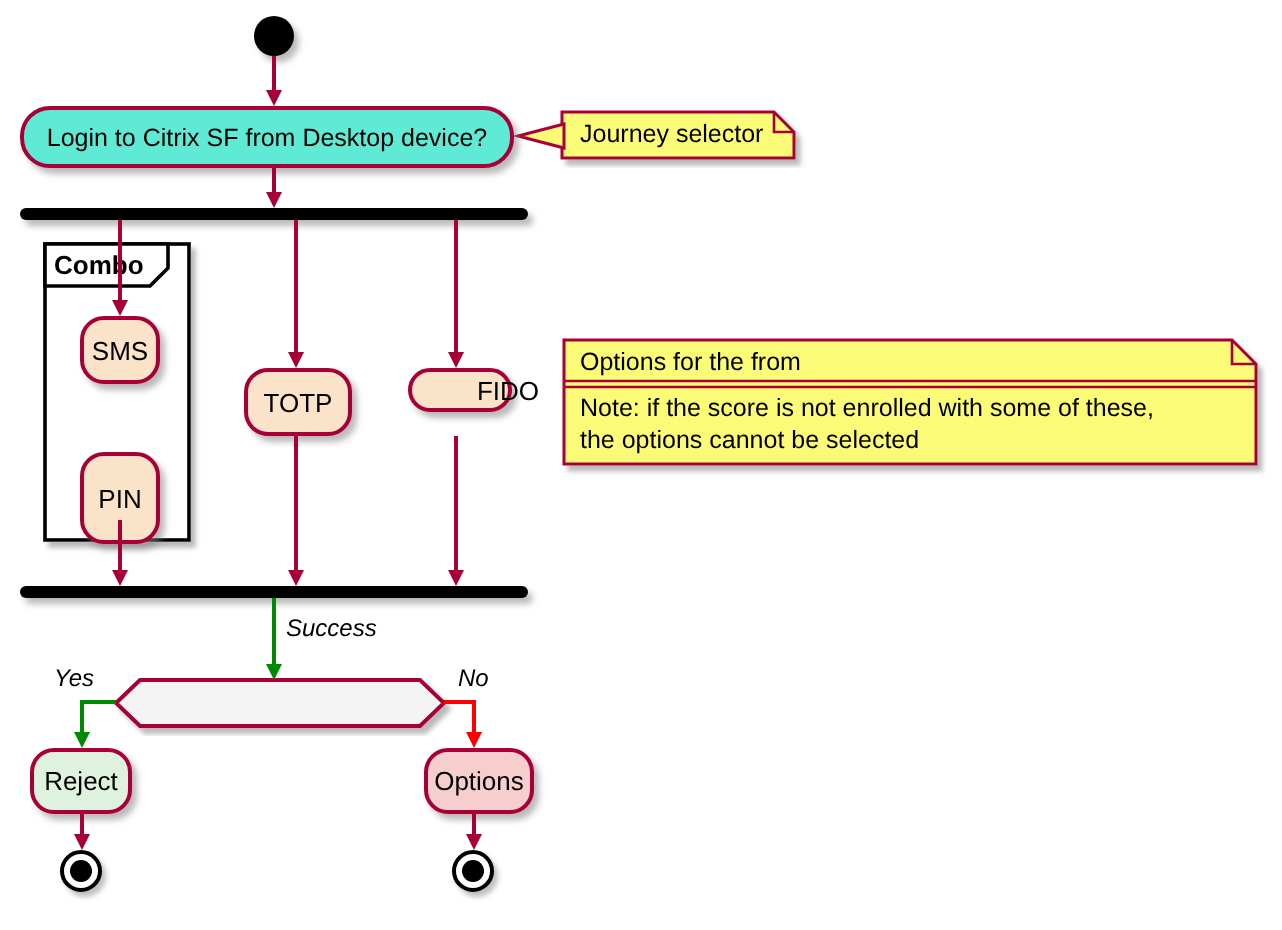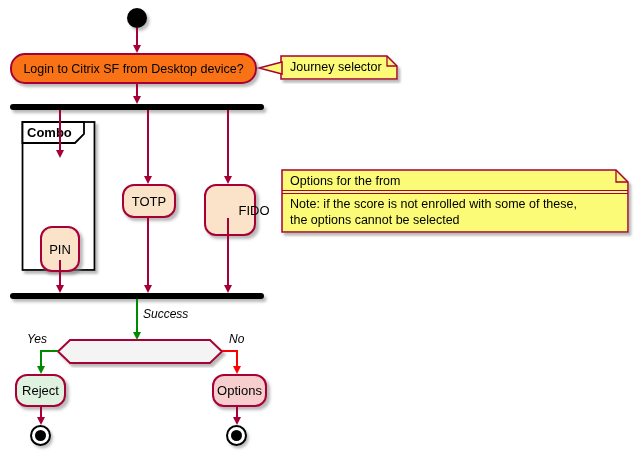--- a/index.html
+++ b/index.html
@@ -8,21 +8,21 @@
     font-family:"Liberation Sans",sans-serif;color:#000;overflow:hidden;
   }
   .layer{position:absolute;left:0;top:0;}
   .node{
     position:absolute;border:2px solid #A80036;border-radius:12px;
     display:flex;align-items:center;justify-content:center;
     font-size:13px;white-space:nowrap;
     box-shadow:2.5px 3px 3px rgba(130,130,130,.55);
     box-sizing:border-box;
   }
-  .login{background:#f97316;border-radius:15px;font-size:12.5px;justify-content:center;}
+  .login{background:#5eead4;border-radius:15px;font-size:12.5px;justify-content:center;}
   .mfa{background:#FAE3C9;}
   .allow{background:#DFF2DF;}
   .reject{background:#F6CECE;}
   .bar{
     position:absolute;height:6px;background:#000;border-radius:3px;
     box-shadow:2.5px 3px 3px rgba(130,130,130,.55);
   }
   .start{
     position:absolute;width:20px;height:20px;border-radius:50%;background:#000;
     box-shadow:2.5px 3px 3px rgba(130,130,130,.55);
@@ -102,24 +102,27 @@
 
   <div class="vl" style="left:59px;top:110px;height:40px;"></div>
   <div class="head" style="left:55.5px;top:150px;"></div>
 
   <div class="vl" style="left:147px;top:110px;height:66px;"></div>
   <div class="head" style="left:143.5px;top:176px;"></div>
 
   <div class="vl" style="left:227px;top:110px;height:66px;"></div>
   <div class="head" style="left:223.5px;top:176px;"></div>
 
+  <div class="node mfa" style="left:40px;top:158px;width:40px;height:34px;">
+    <span>SMS</span>
+  </div>
   <div class="node mfa" style="left:122px;top:184px;width:54px;height:34px;">
     <span>TOTP</span>
   </div>
-  <div class="node mfa" style="left:204px;top:184px;width:48px;height:52px;padding-left:48px;">
+  <div class="node mfa" style="left:204px;top:184px;width:48px;height:22px;padding-left:48px;">
     <span>FIDO</span>
   </div>
   <div class="node mfa" style="left:40px;top:226px;width:40px;height:46px;">
     <span>PIN</span>
   </div>
 
   <div class="note-txt" style="left:290px;top:174px;">Options for the from</div>
   <div class="note-txt" style="left:290px;top:197px;">Note: if the score is not enrolled with some of these,</div>
   <div class="note-txt" style="left:290px;top:213px;">the options cannot be selected</div>
 

